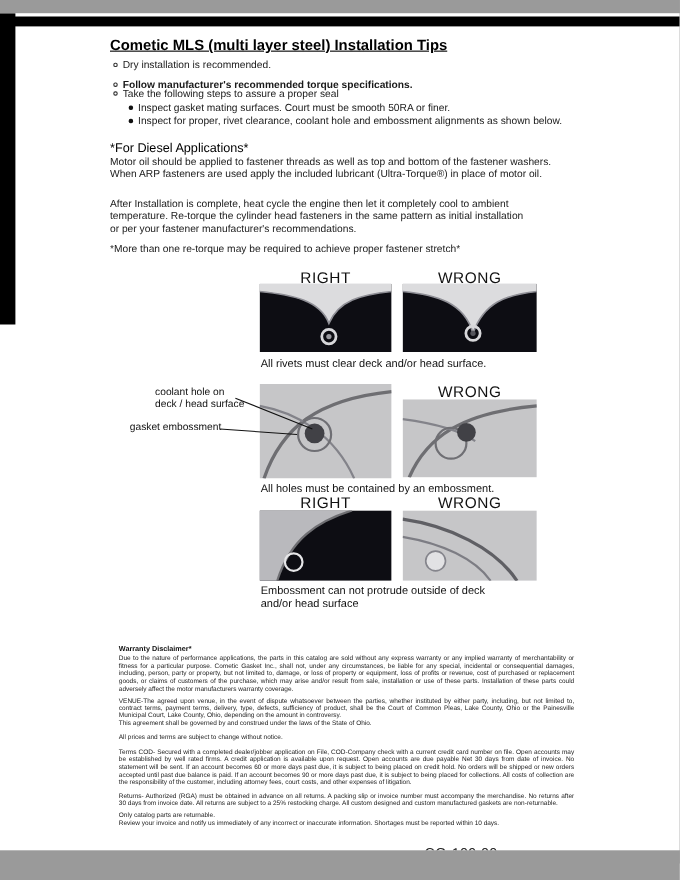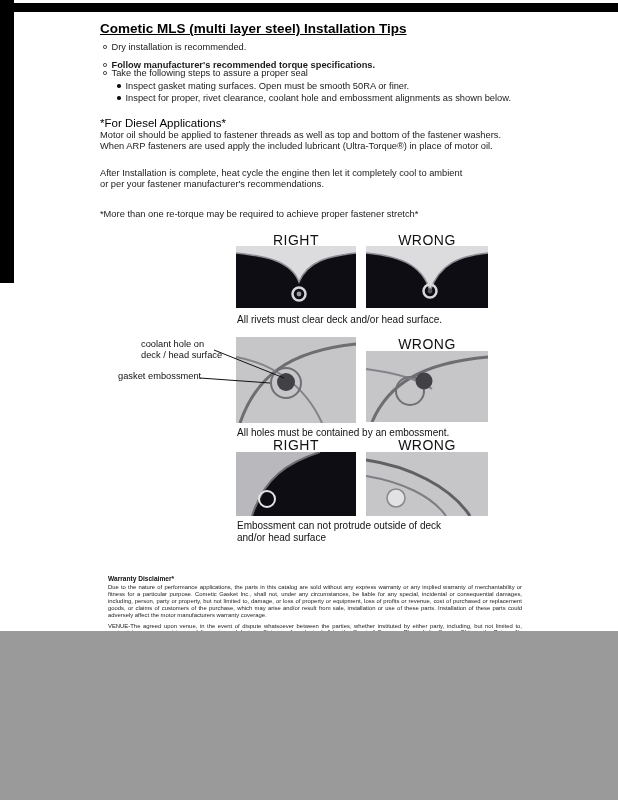--- a/index.html
+++ b/index.html
@@ -1,18 +1,18 @@
 <!DOCTYPE html>
 <html><head>
 <meta charset="utf-8">
 <style>
   * { margin:0; padding:0; box-sizing:border-box; }
   html,body { background:#9a9a9a; }
   body { font-family:"Liberation Sans","DejaVu Sans",sans-serif; }
-  .page { position:relative; width:618px; height:631px; background:#ffffff; overflow:hidden; color:#111; margin:0 auto; }
+  .page { position:relative; width:618px; height:761px; background:#ffffff; overflow:hidden; color:#111; margin:12px auto; }
   .abs { position:absolute; }
   .bar { background:#000; }
   .title { font-size:13.5px; font-weight:bold; text-decoration:underline; color:#000; white-space:nowrap; }
   .tip-row { display:flex; align-items:center; gap:5px; white-space:nowrap; font-size:9.3px; color:#1a1a1a; }
   .dot { width:3.5px; height:3.5px; border-radius:50%; flex:none; }
   .dot.open { border:1px solid #333; }
   .dot.filled { background:#111; }
   .h2 { font-size:11.5px; font-weight:normal; color:#000; white-space:nowrap; }
   .body-line { font-size:9.3px; line-height:11.4px; color:#1a1a1a; white-space:nowrap; }
   .dg-label { font-size:14px; color:#111; text-align:center; letter-spacing:0.5px; }
@@ -43,36 +43,37 @@
   <div class="abs tip-row" style="left:103px; top:42px;">
     <span class="dot open"></span>
     <span>Dry installation is recommended.</span>
   </div>
   <div class="abs tip-row" style="left:103px; top:68px;">
     <span class="dot open"></span>
     <span>Take the following steps to assure a proper seal</span>
   </div>
   <div class="abs tip-row" style="left:117px; top:81px;">
     <span class="dot filled"></span>
-    <span>Inspect gasket mating surfaces.  Open must be smooth 50RA or finer.</span>
+    <span>Inspect gasket mating surfaces.  Court must be smooth 50RA or finer.</span>
   </div>
   <div class="abs tip-row" style="left:117px; top:93px;">
     <span class="dot filled"></span>
     <span>Inspect for proper, rivet clearance, coolant hole and embossment alignments as shown below.</span>
   </div>
 
   <div class="abs h2" style="left:100px; top:117px;">*For Diesel Applications*</div>
 
   <div class="abs" style="left:100px; top:130px;">
     <div class="body-line">Motor oil should be applied to fastener threads as well as top and bottom of the fastener washers.</div>
     <div class="body-line">When ARP fasteners are used apply the included lubricant (Ultra-Torque®) in place of motor oil.</div>
   </div>
 
   <div class="abs" style="left:100px; top:168px;">
     <div class="body-line">After Installation is complete, heat cycle the engine then let it completely cool to ambient</div>
+    <div class="body-line">temperature. Re-torque the cylinder head fasteners in the same pattern as initial installation</div>
     <div class="body-line">or per your fastener manufacturer's recommendations.</div>
   </div>
 
   <div class="abs body-line" style="left:100px; top:209px;">*More than one re-torque may be required to achieve proper fastener stretch*</div>
 
   <div class="abs dg-label" style="left:236px; top:232px; width:120px;">RIGHT</div>
   <div class="abs dg-label" style="left:366px; top:232px; width:122px;">WRONG</div>
 
   <div class="abs" style="left:236px; top:246px;">
     <svg width="120" height="62" viewBox="0 0 120 62">

